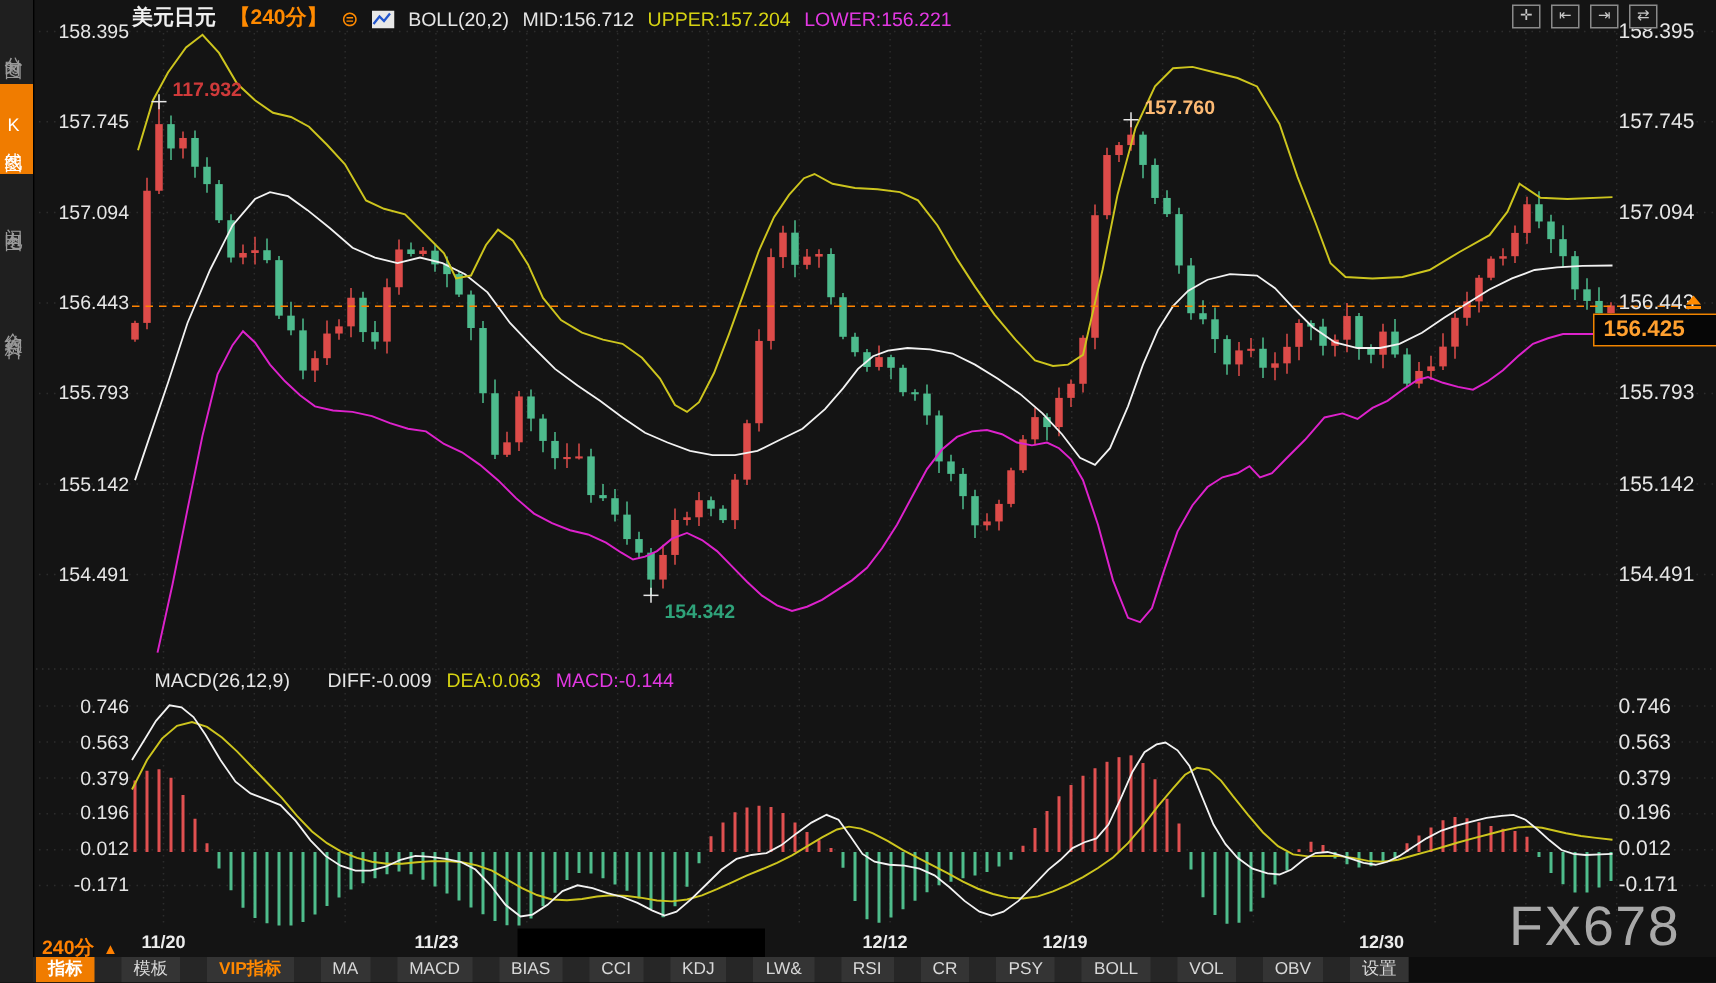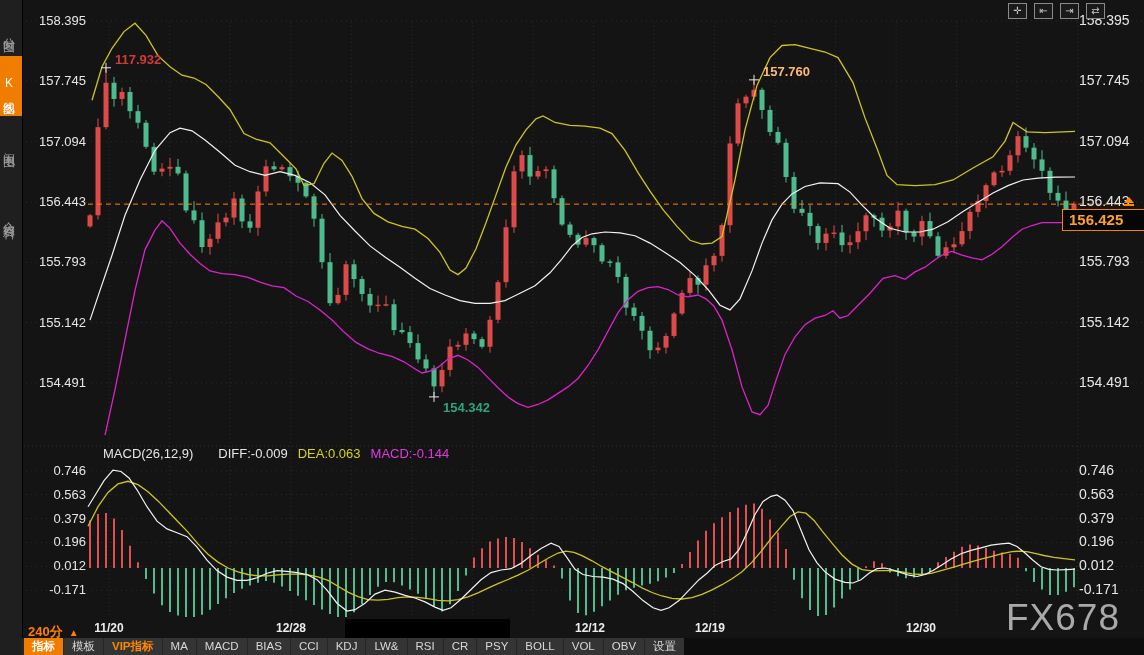--- a/index.html
+++ b/index.html
@@ -40,21 +40,21 @@
   #alertIcon{left:1124px;top:197px;z-index:7;}
   #alertIcon .tri{width:0;height:0;border-left:5px solid transparent;border-right:5px solid transparent;
                   border-bottom:6px solid #ff8a00;margin:0 auto;}
   #alertIcon .base{width:10px;height:2px;background:#ff8a00;margin-top:1px;}
   
   #periodLabel{left:28px;top:623px;color:#ff8000;font-size:13px;font-weight:bold;z-index:5;}
   #periodLabel .arr{font-size:10px;margin-left:6px;}
   .dateLab{top:621px;transform:translateX(-50%);font-size:12px;font-weight:bold;color:#ececec;z-index:4;}
   #redacted{left:345px;top:619px;width:165px;height:19px;background:#000;z-index:5;}
   #footerRow{left:22px;top:638px;width:1122px;height:17px;background:#0d0d0d;z-index:6;}
-  #toolbar{position:absolute;left:0;top:0;height:17px;display:flex;align-items:stretch;gap:1px;background:#262626;padding-left:2px;}
+  #toolbar{position:absolute;left:0;top:0;height:17px;display:flex;align-items:stretch;gap:18px;background:#262626;padding-left:2px;}
   .tbtn{padding:1px 8px;font-size:11.5px;line-height:15px;background:#343434;color:#d8d8d8;cursor:pointer;}
   .tbtn.active{background:#f07c00;color:#fff;font-weight:bold;}
   .tbtn.vip{color:#ff8800;font-weight:bold;}
   #watermark{left:1006px;top:597px;font-size:37px;color:#a9a9a9;letter-spacing:1px;z-index:8;}
   .mini-chart{width:15px;height:12px;display:inline-block;}
 </style>
 </head>
 <body>
 
 <div id="root">
@@ -477,20 +477,35 @@
       <line x1="434" y1="391.8979591836734" x2="434" y2="401.8979591836734" stroke="#e8e8e8" stroke-width="1"></line>
     </svg>
 
   <div id="sidebar">
       <div class="side-tab" style="top: 4px; height: 48px;">分时图</div>
       <div class="side-tab active" style="top: 56px; height: 54px;">K线图</div>
       <div class="side-tab" style="top: 118px; height: 50px;">闪电图</div>
       <div class="side-tab" style="top: 178px; height: 70px;">合约资料</div>
     </div>
 
+  <div id="header" class="ov">
+    <span class="h-symbol">美元日元</span>
+    <span class="h-period">【240分】</span>
+    <span class="h-menu">⊜</span>
+    <span class="mini-chart">
+      <svg width="15" height="12">
+          <rect x="0" y="0" width="15" height="12" fill="#e8e8e8"></rect>
+      <polyline points="1,9 5,4 8,7 12,2" stroke="#2255cc" stroke-width="1.5" fill="none"></polyline>
+        </svg>
+    </span>
+    <span class="h-boll">BOLL(20,2)</span>
+    <span class="h-mid">MID:156.712</span>
+    <span class="h-upper">UPPER:157.204</span>
+    <span class="h-lower">LOWER:156.221</span>
+  </div>
 
   <div id="winops" class="ov">
       <div class="wicon">✛</div>
       <div class="wicon">⇤</div>
       <div class="wicon">⇥</div>
       <div class="wicon">⇄</div>
     </div>
 
   <div id="overlays">
       <div class="ov tickL" style="top: 12.9239px;">158.395</div>
@@ -516,21 +531,21 @@
       <div class="ov tickL" style="top: 534.446px;">0.196</div>
       <div class="ov tickR" style="top: 533.446px;">0.196</div>
       <div class="ov tickL" style="top: 558.435px;">0.012</div>
       <div class="ov tickR" style="top: 557.435px;">0.012</div>
       <div class="ov tickL" style="top: 582.295px;">-0.171</div>
       <div class="ov tickR" style="top: 581.295px;">-0.171</div>
       <div class="ov annot" style="left: 115px; top: 51.7699px; color: rgb(207, 58, 58);">117.932</div>
       <div class="ov annot" style="left: 763px; top: 63.8293px; color: #fdba74;">157.760</div>
       <div class="ov annot" style="left: 443px; top: 399.898px; color: rgb(47, 163, 122);">154.342</div>
       <div class="ov dateLab" style="left: 109px;">11/20</div>
-      <div class="ov dateLab" style="left: 291px;">12/28</div>
+      <div class="ov dateLab" style="left: 291px;">11/23</div>
       <div class="ov dateLab" style="left: 590px;">12/12</div>
       <div class="ov dateLab" style="left: 710px;">12/19</div>
       <div class="ov dateLab" style="left: 921px;">12/30</div>
     </div>
 
   <div id="macdHeader" class="ov">
     <span class="m-lab">MACD(26,12,9)</span>
     <span class="m-diff">DIFF:-0.009</span>
     <span class="m-dea">DEA:0.063</span>
     <span class="m-macd">MACD:-0.144</span>

